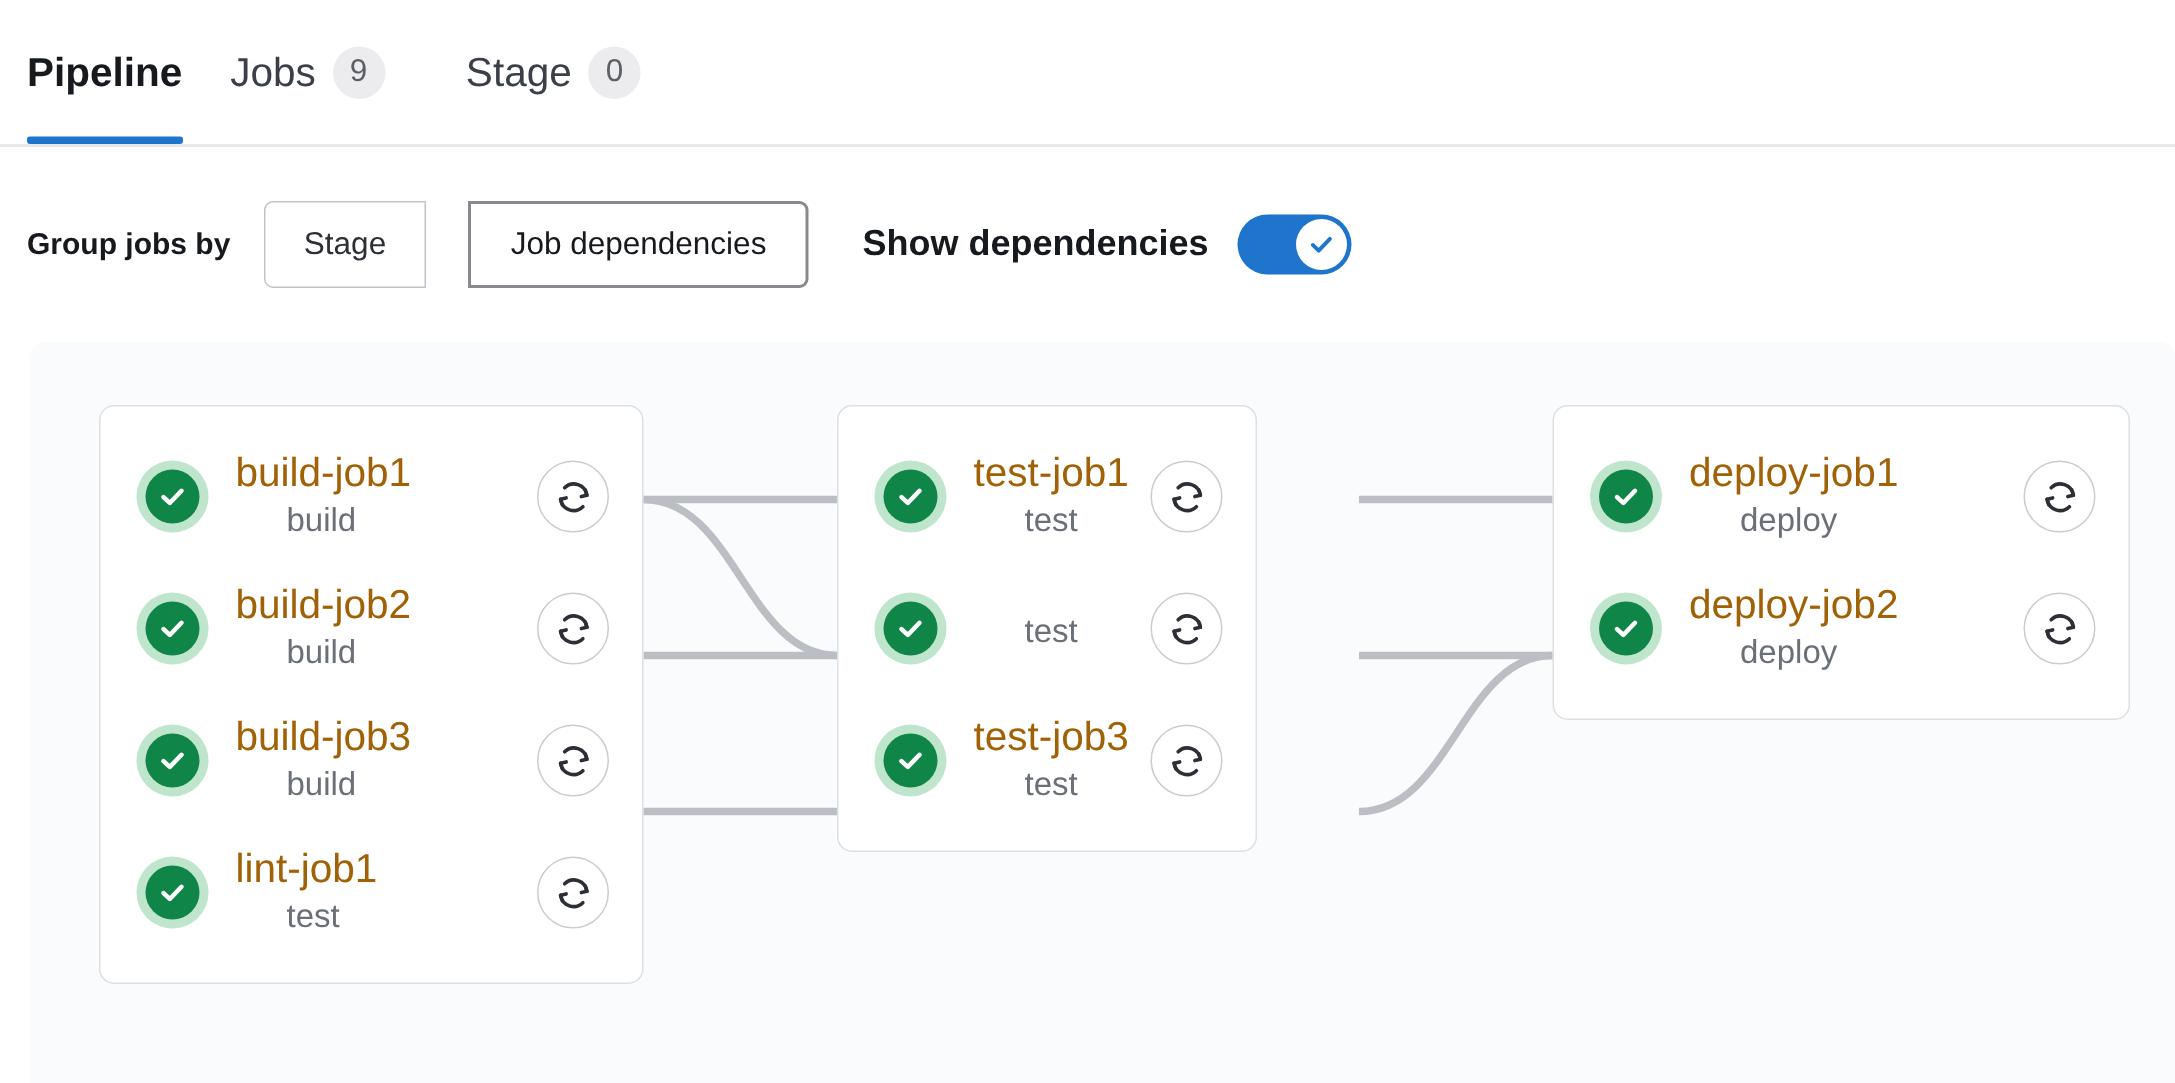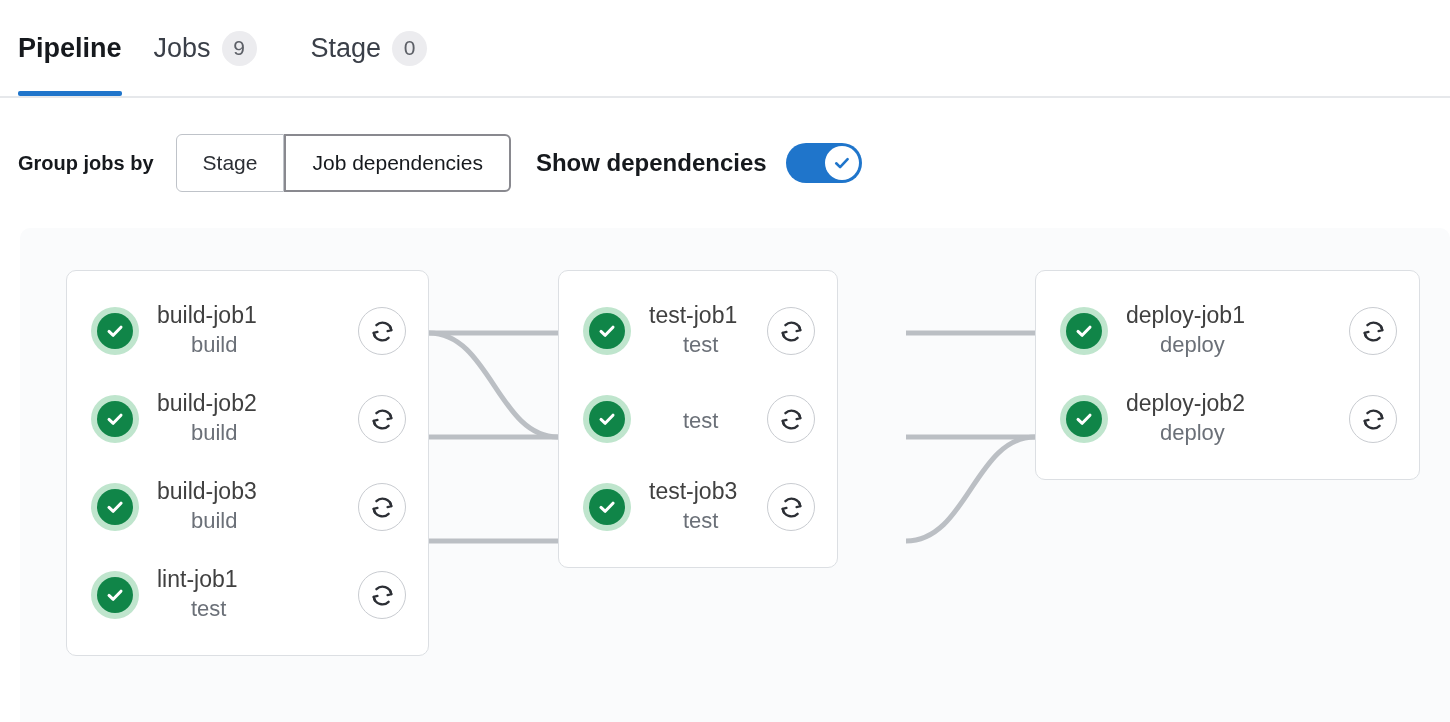--- a/index.html
+++ b/index.html
@@ -53,26 +53,26 @@
     display: flex; margin-left: 22px;
     height: 58px;
   }
   .seg-btn {
     display: flex; align-items: center; justify-content: center;
     height: 58px; padding: 0 26px;
     background: #ffffff; font-size: 21px; color: #2c2f35;
     border: 1px solid #bfc3c9; cursor: pointer; white-space: nowrap;
   }
   .seg-btn:first-child { border-radius: 6px 0 0 6px; }
-  .seg-btn:last-child { border-radius: 0 6px 6px 0; }
+  .seg-btn:last-child { border-radius: 0 6px 6px 0; margin-left: 28px; }
   .seg-btn.selected {
     border: 2px solid #89898f; color: #16191d; z-index: 2;
   }
   .toggle-group {
-    display: flex; align-items: center; gap: 19px; margin-left: 25px;
+    display: flex; align-items: center; gap: 19px; margin-left: 36px;
   }
   .toggle-label { font-size: 24px; font-weight: bold; color: #16191d; white-space: nowrap; }
   .toggle {
     width: 76px; height: 40px; border-radius: 20px;
     background: #1f75cb; position: relative; cursor: pointer; flex: none;
   }
   .toggle-knob {
     position: absolute; top: 3px; right: 3px;
     width: 34px; height: 34px; border-radius: 50%;
     background: #ffffff;
@@ -103,21 +103,21 @@
     background: #bfe5cd;
   }
   .status-core {
     position: absolute; left: 6px; top: 6px;
     width: 36px; height: 36px; border-radius: 50%;
     background: #108548;
     display: flex; align-items: center; justify-content: center;
   }
   .job-text { margin-left: 18px; flex: 1 1 auto; min-width: 0; }
   .job-name {
-    font-size: 23px; color: #404040; line-height: 1.08;
+    font-size: 27px; color: #a16207; line-height: 1.08;
     white-space: nowrap; overflow: hidden; text-overflow: ellipsis;
   }
   .job-stage { font-size: 22px; color: #6b7078; line-height: 1.25; margin-top: 3px; margin-left: 34px; }
   .retry-btn {
     width: 48px; height: 48px; border-radius: 50%;
     border: 1px solid #c9ccd1; background: #ffffff;
     display: flex; align-items: center; justify-content: center;
     flex: none; cursor: pointer; margin-left: 14px;
   }
 </style>

